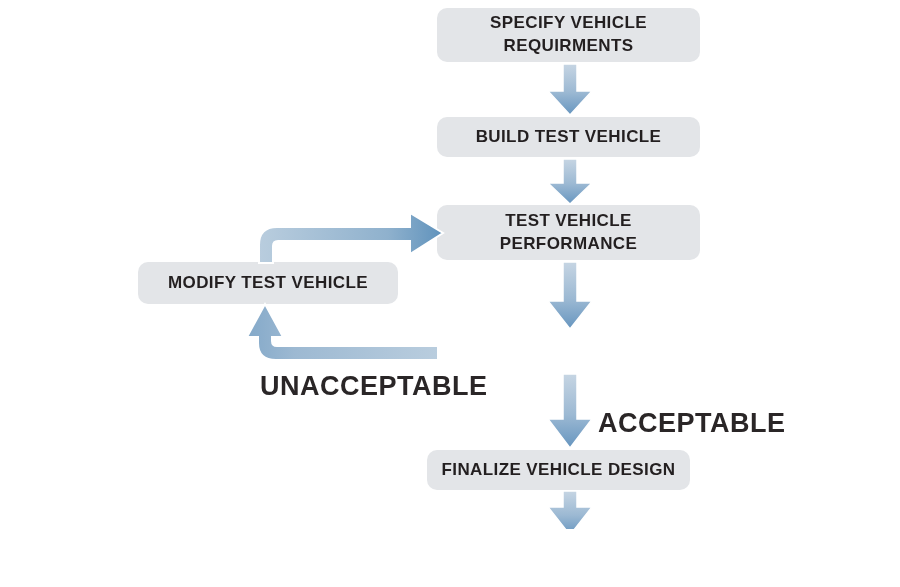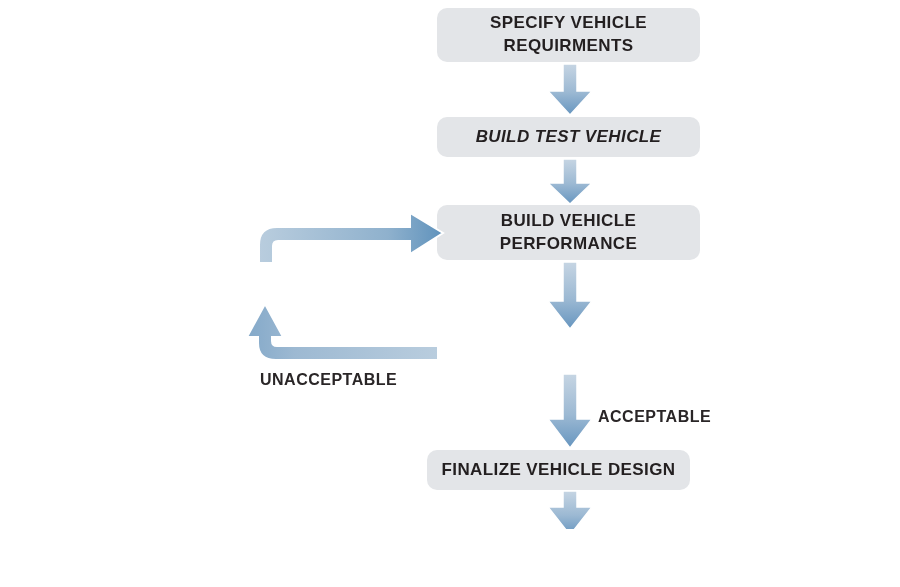--- a/index.html
+++ b/index.html
@@ -21,30 +21,30 @@
     font-weight:bold;
     font-size:17px;
     letter-spacing:0.4px;
     color:#231f20;
     line-height:1.35;
   }
   .node .lbl{display:block;}
   .node.two-line .lbl{width:185px;}
   .node.one-line .lbl{white-space:nowrap;}
   #node-specify      {left:437px; top:8px;   width:263px; height:54px;}
-  #node-build        {left:437px; top:117px; width:263px; height:40px;font-style:italic;}
+  #node-build        {left:437px; top:117px; width:263px; height:40px;}
   #node-test         {left:437px; top:205px; width:263px; height:55px;}
   #node-modify       {left:138px; top:262px; width:260px; height:42px;}
   #node-evaluate     {left:437px; top:330px; width:263px; height:42px;}
   #node-finalize     {left:427px; top:450px; width:263px; height:40px;}
   #node-verify       {left:437px; top:537px; width:263px; height:43px;}
   .edge-label{
     position:absolute;
     font-weight:bold;
-    font-size:16px;
+    font-size:27px;
     letter-spacing:0.5px;
     color:#2a2627;
     white-space:nowrap;
   }
   #label-unacceptable{left:260px; top:371px;}
   #label-acceptable  {left:598px; top:396px;margin-top:12px;}
   svg.arrows{
     position:absolute;
     left:0;top:0;
     pointer-events:none;
@@ -57,23 +57,26 @@
 
   <div class="node two-line" id="node-specify">
     <span class="lbl">SPECIFY VEHICLE REQUIRMENTS</span>
   </div>
 
   <div class="node one-line" id="node-build">
     <span class="lbl">BUILD TEST VEHICLE</span>
   </div>
 
   <div class="node two-line" id="node-test">
-    <span class="lbl">BUILD VEHICLE PERFORMANCE</span>
+    <span class="lbl">TEST VEHICLE PERFORMANCE</span>
   </div>
 
+  <div class="node one-line" id="node-modify">
+    <span class="lbl">MODIFY TEST VEHICLE</span>
+  </div>
 
 
   <div class="node one-line" id="node-finalize">
     <span class="lbl">FINALIZE VEHICLE DESIGN</span>
   </div>
 
 
   <div class="edge-label" id="label-unacceptable">UNACCEPTABLE</div>
   <div class="edge-label" id="label-acceptable">ACCEPTABLE</div>
 

